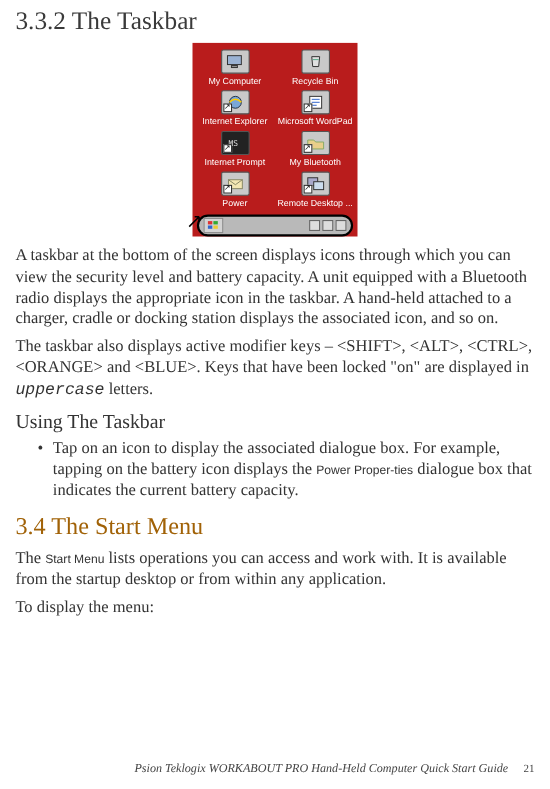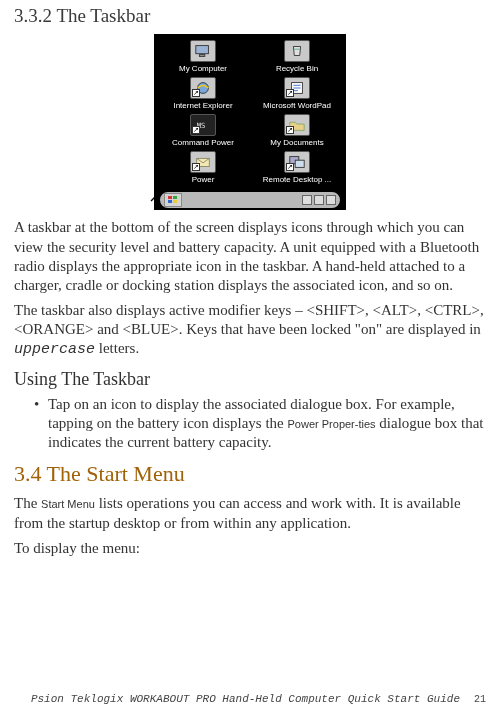--- a/index.html
+++ b/index.html
@@ -9,21 +9,21 @@
     color: #333;
     background: #fff;
     padding: 4px 14px 10px 14px;
     position: relative;
     font-size: 15px;
     line-height: 1.28;
   }
 
   
   .h-sub {
-    font-size: 19px;
+    font-size: 23px;
     font-weight: 400;
     color: #3a3a3a;
     margin-bottom: 6px;
   }
   .h-sec {
     font-size: 22px;
     font-weight: 400;
     color: #a16207;
     margin-top: 8px;
     margin-bottom: 4px;
@@ -35,22 +35,22 @@
     margin-bottom: 4px;
   }
 
   
   .figure-wrap {
     display: flex;
     justify-content: center;
     margin-bottom: 8px;
   }
   .wince-desktop {
-    width: 192px;
-    background: #000000;
+    width: 150px;
+    background: #b91c1c;
     padding: 6px 4px 0 4px;
     position: relative;
   }
   .icon-grid {
     display: grid;
     grid-template-columns: 1fr 1fr;
     gap: 2px 4px;
     font-family: Tahoma, Arial, sans-serif;
   }
   .dicon {
@@ -150,21 +150,21 @@
   
   .footer {
     position: absolute;
     bottom: 10px;
     left: 28px;
     right: 14px;
     display: flex;
     justify-content: flex-end;
     align-items: baseline;
     gap: 14px;
-    font-family: Liberation Mono, monospace;
+    font-family: Liberation Serif, serif;
     font-size: 11px;
     font-style: italic;
     color: #444;
   }
   .footer .pn {
     font-style: normal;
     font-size: 10px;
   }
 </style>
 </head>
@@ -218,31 +218,31 @@
         <span>Microsoft WordPad</span>
       </div>
 
       <div class="dicon">
         <div class="gl" style="background:#222">
           <svg viewBox="0 0 20 16">
               <text x="3" y="11" font-size="8" fill="#ddd" font-family="monospace">MS</text>
             </svg>
           <span class="shortcut">↗</span>
         </div>
-        <span>Command Power</span>
+        <span>Internet Prompt</span>
       </div>
 
       <div class="dicon">
         <div class="gl">
           <svg viewBox="0 0 20 16">
               <path d="M2 5 h6 l2 2 h8 v7 h-16 z" fill="#e8cf8a" stroke="#8a6"></path>
             </svg>
           <span class="shortcut">↗</span>
         </div>
-        <span>My Documents</span>
+        <span>My Bluetooth</span>
       </div>
 
       <div class="dicon">
         <div class="gl">
           <svg viewBox="0 0 20 16">
               <rect x="3" y="4" width="14" height="9" fill="#f3e7b3" stroke="#886"></rect>
               <path d="M3 4 l7 5 l7 -5" stroke="#886" fill="none"></path>
             </svg>
           <span class="shortcut">↗</span>
         </div>

